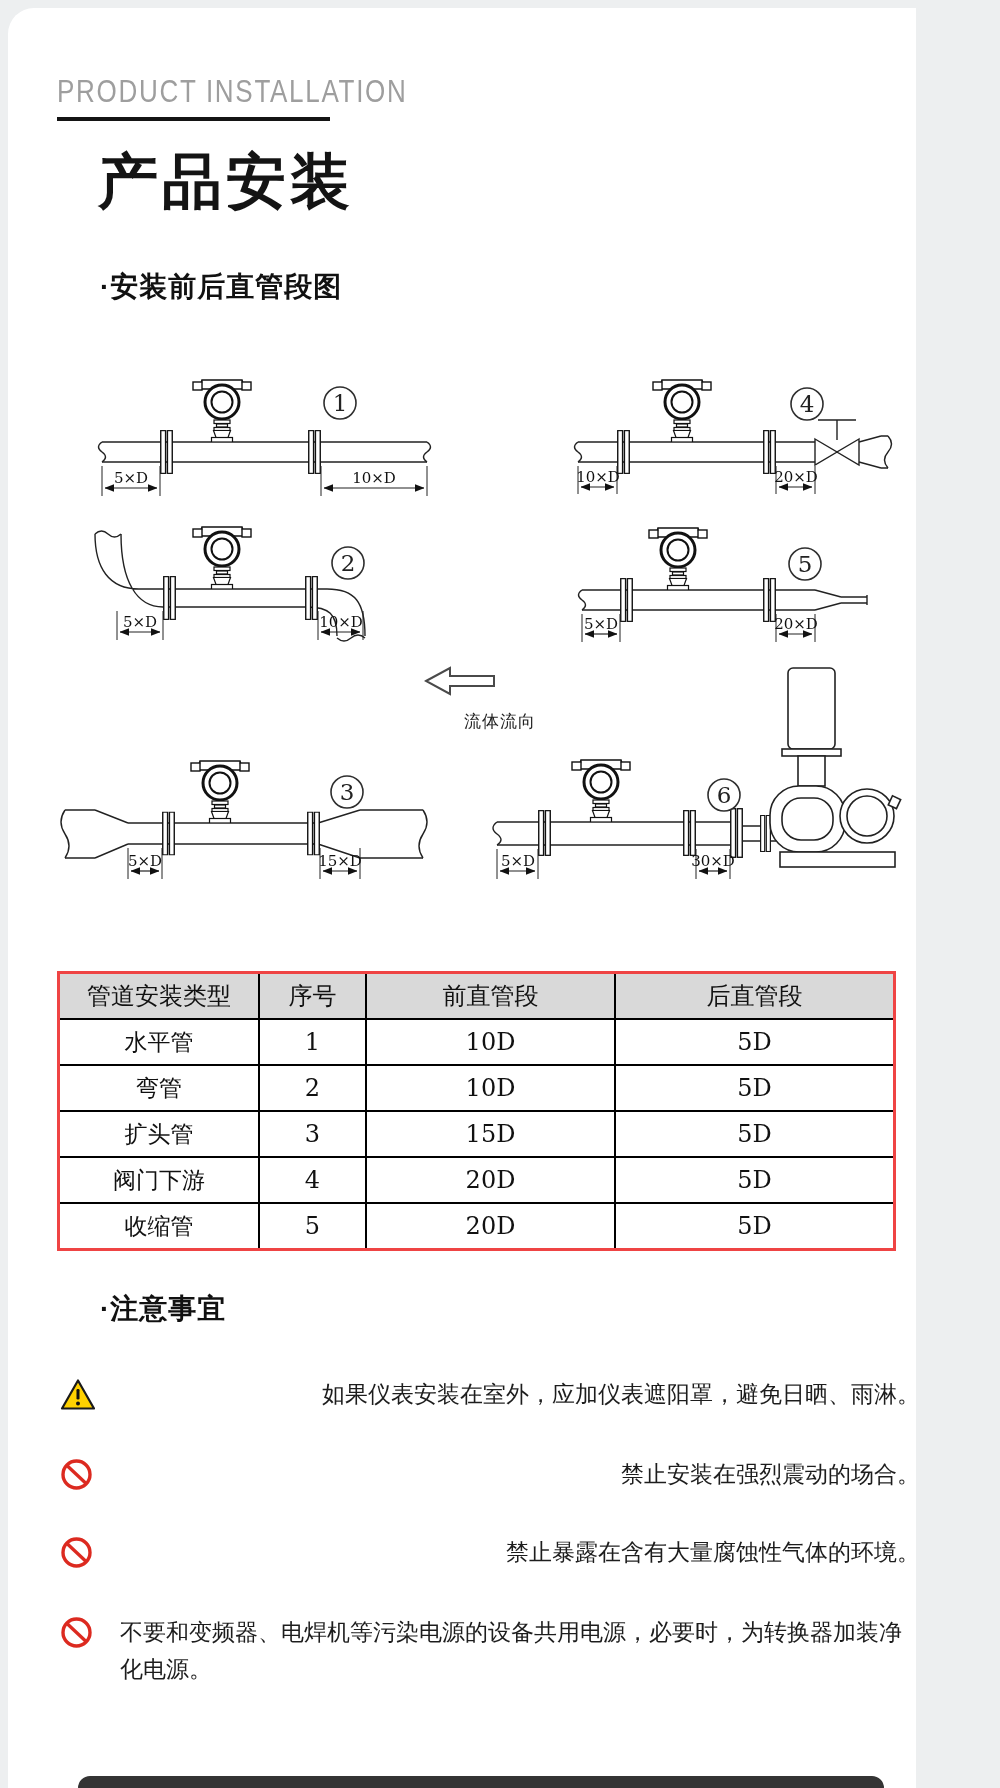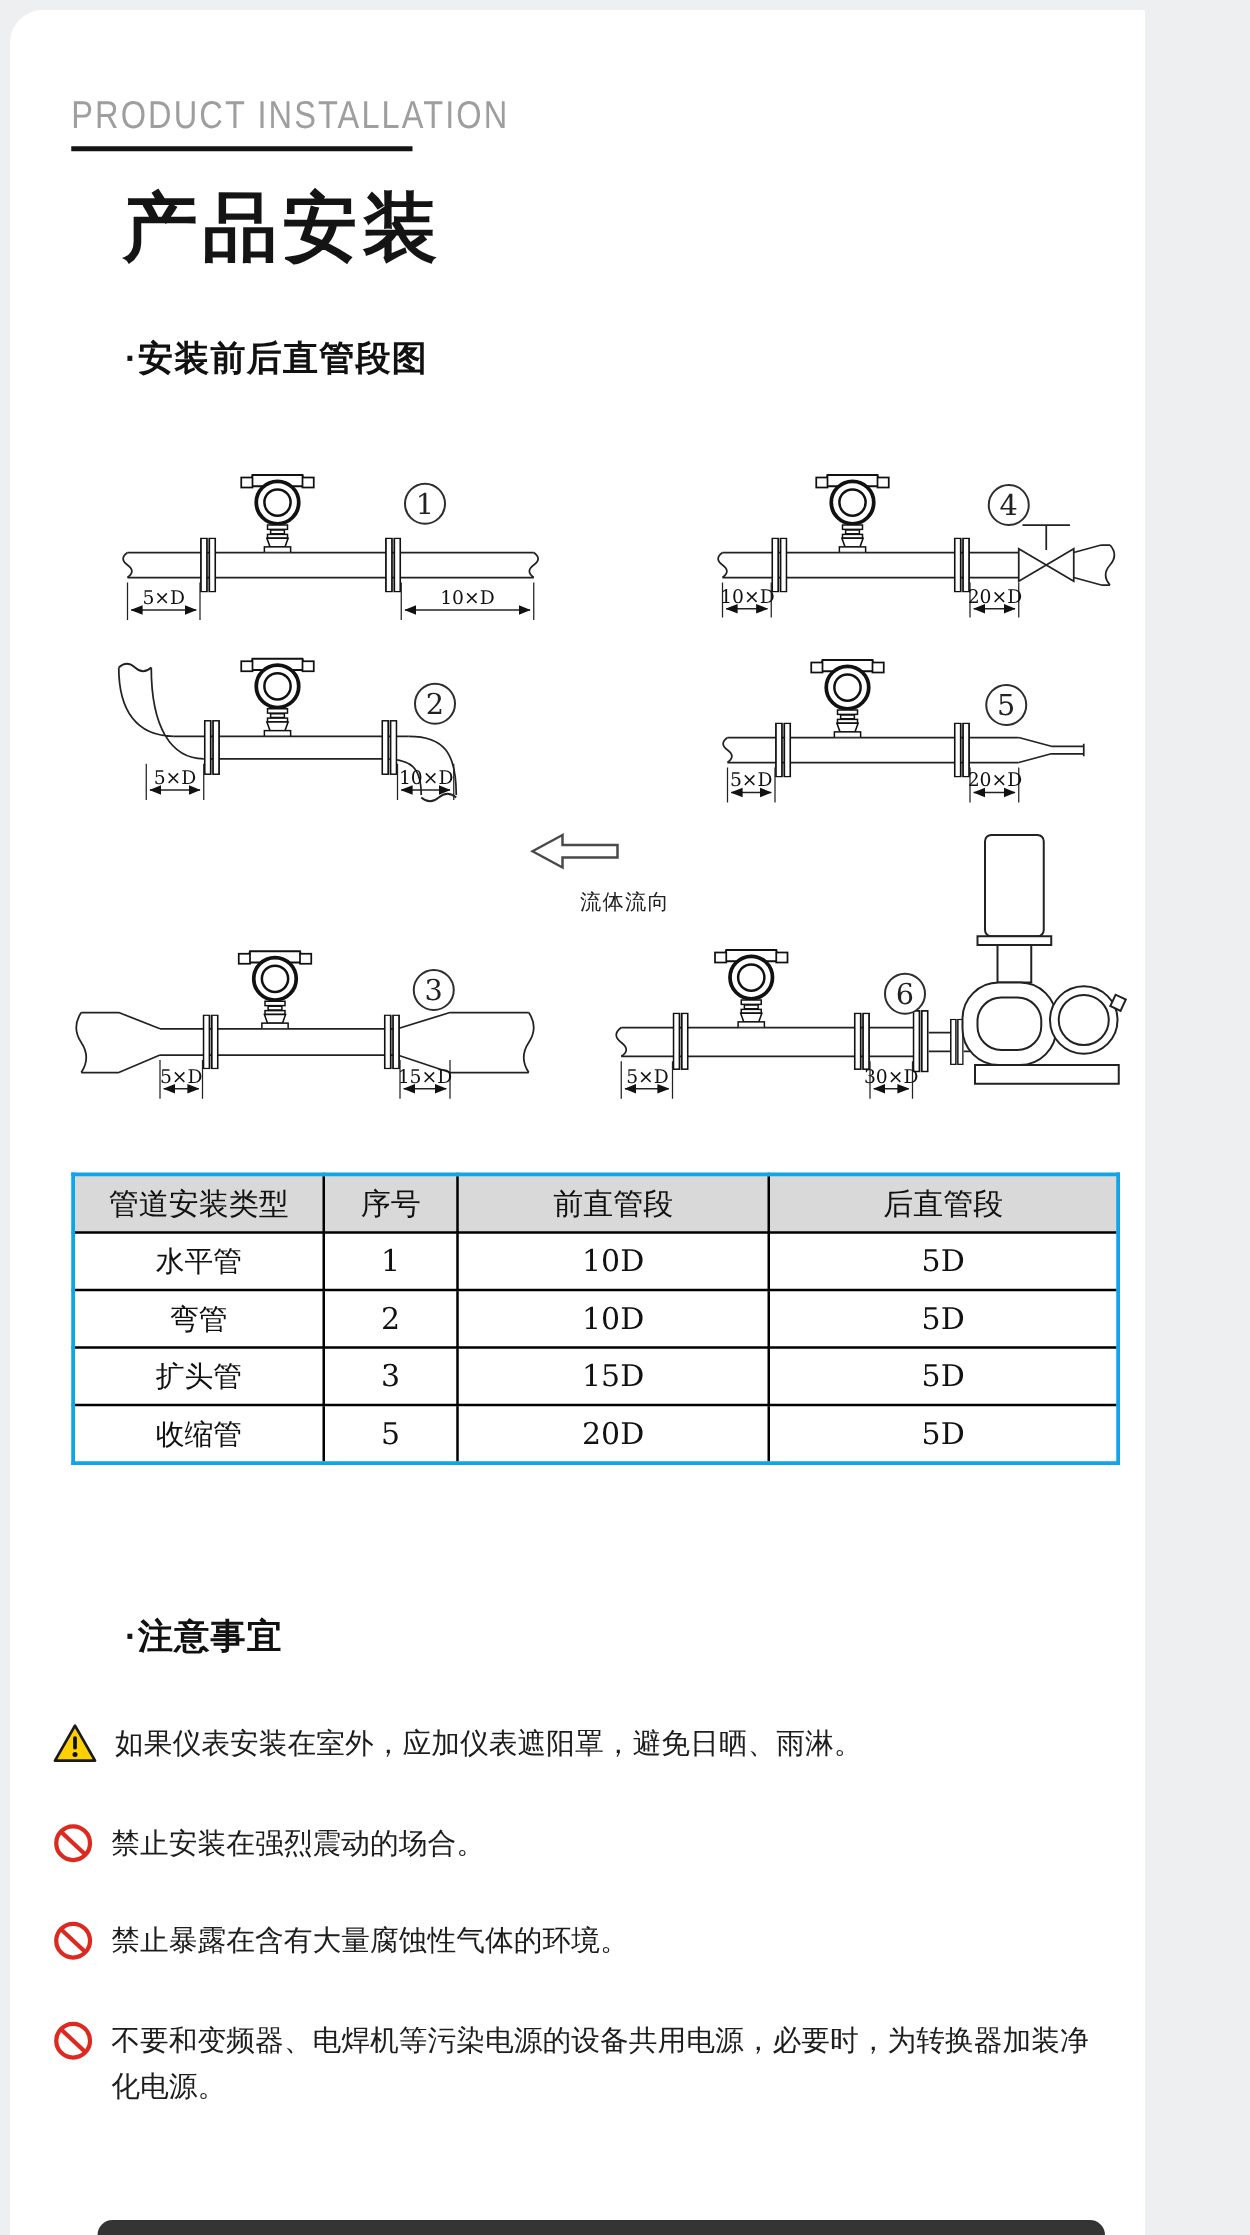--- a/index.html
+++ b/index.html
@@ -20,31 +20,31 @@
   .dim path{fill:none;stroke:#222;stroke-width:1px;}
   .dim line{stroke:#222;stroke-width:1.2px;}
   .dim text{font-family:"DejaVu Serif","Liberation Serif",serif;font-size:15px;fill:#111;text-anchor:middle;}
   .num circle{fill:#fff;stroke:#2e2e2e;stroke-width:1.6px;}
   .num text{font-family:"DejaVu Serif","Liberation Serif",serif;font-size:23px;fill:#222;text-anchor:middle;}
   .pump rect,.pump circle{fill:#fff;stroke:#222;stroke-width:1.6px;}
 
   .flow{position:absolute;left:424px;top:666px;width:130px;height:72px;}
   .flow-label{position:absolute;left:40px;top:44px;font-size:17px;color:#222;letter-spacing:1px;}
 
-  table.pipes{position:absolute;left:57px;top:938px;width:827px;border-collapse:collapse;
-              border:3px solid #0ea5e9;table-layout:fixed;}
+  table.pipes{position:absolute;left:57px;top:971px;width:827px;border-collapse:collapse;
+              border:3px solid #ef4444;table-layout:fixed;}
   table.pipes th,table.pipes td{border:2px solid #000;text-align:center;vertical-align:middle;
               height:44px;padding:0;color:#111;}
   table.pipes th{background:#d9d9d9;font-size:24px;font-weight:400;
               font-family:"DejaVu Serif","Liberation Serif",serif;}
   td.cjk{font-size:23px;font-family:"DejaVu Serif","Liberation Serif",serif;}
   td.serif{font-size:24px;font-family:"DejaVu Serif","Liberation Serif",serif;}
   .w1{width:198px;} .w2{width:105px;} .w3{width:247px;} .w4{width:277px;}
 
-  .note{position:absolute;left:42px;width:860px;display:flex;align-items:flex-start;}
+  .note{position:absolute;left:60px;width:860px;display:flex;align-items:flex-start;justify-content:space-between;}
   .note .nicon{flex:0 0 auto;margin-right:14px;margin-top:2px;}
   .note .ntext{font-size:23px;color:#1d1d1d;line-height:1.62;max-width:800px;}
 
   .bottom-bar{position:absolute;left:78px;top:1776px;width:806px;height:12px;background:#343434;
               border-radius:16px 16px 0 0;}
 </style>
 </head>
 <body>
 
 <div class="page">
@@ -261,20 +261,26 @@
         <td class="serif">10D</td>
         <td class="serif">5D</td>
       </tr>
       <tr>
         <td class="cjk">扩头管</td>
         <td class="serif">3</td>
         <td class="serif">15D</td>
         <td class="serif">5D</td>
       </tr>
       <tr>
+        <td class="cjk">阀门下游</td>
+        <td class="serif">4</td>
+        <td class="serif">20D</td>
+        <td class="serif">5D</td>
+      </tr>
+      <tr>
         <td class="cjk">收缩管</td>
         <td class="serif">5</td>
         <td class="serif">20D</td>
         <td class="serif">5D</td>
       </tr>
     </tbody>
   </table>
 
   <div class="sec-title sec-notes">·注意事宜</div>
 

